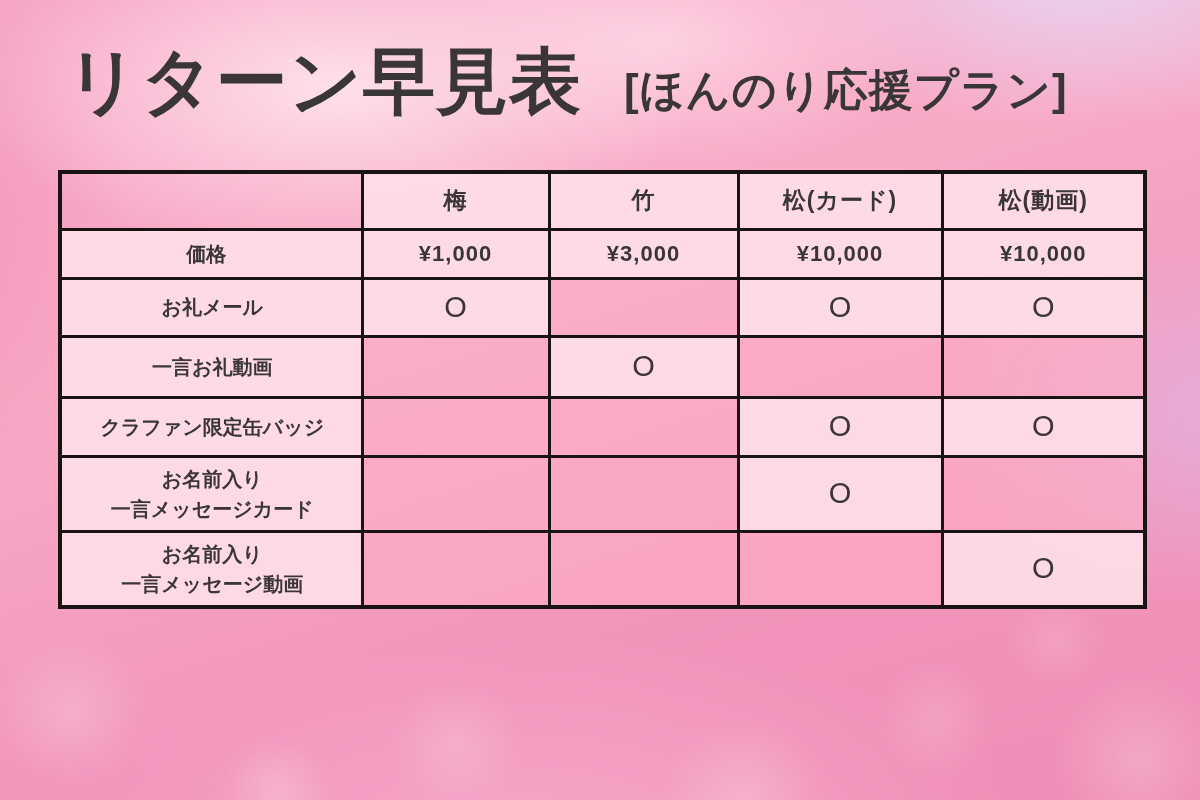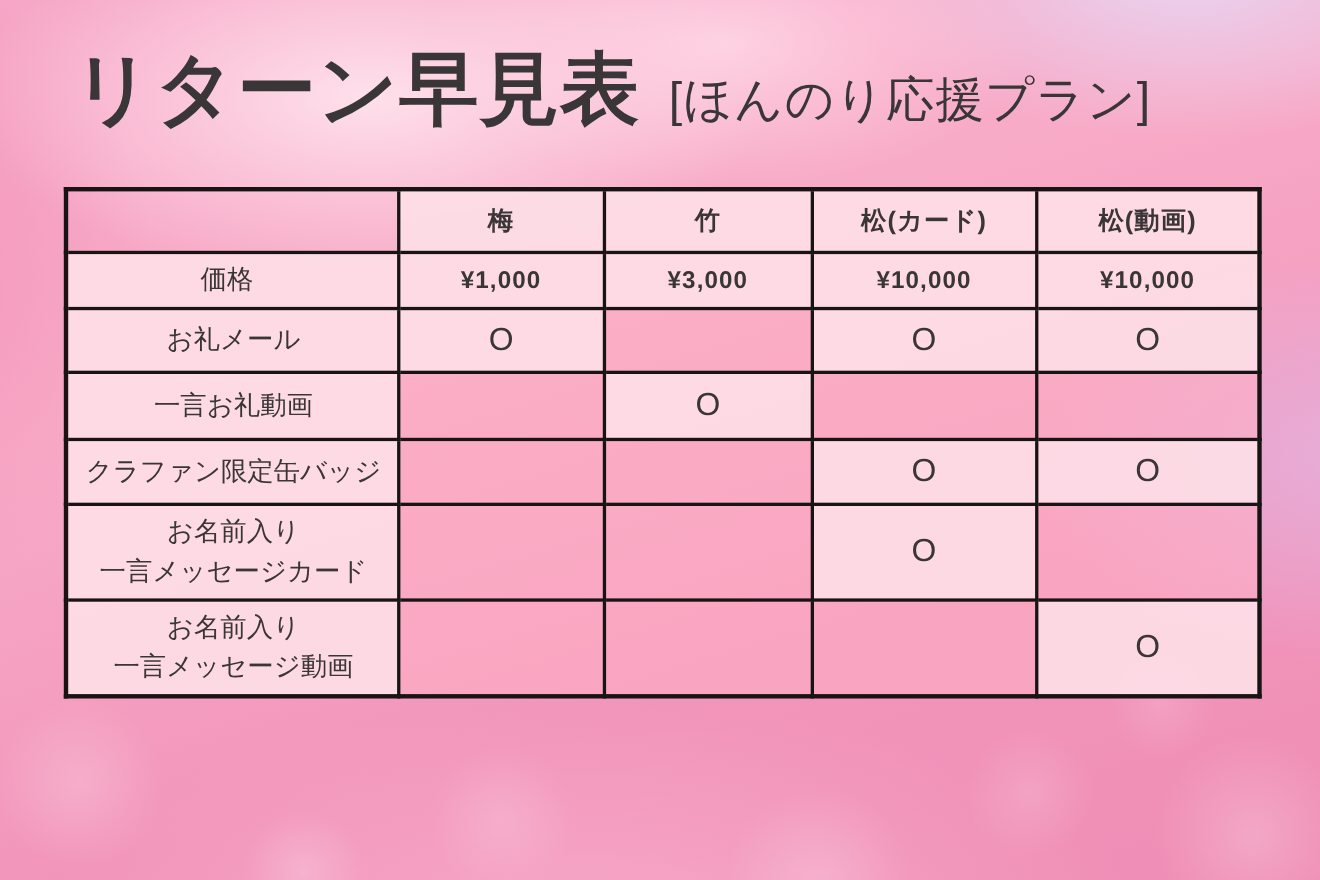--- a/index.html
+++ b/index.html
@@ -30,32 +30,32 @@
       radial-gradient(ellipse 300px 400px at -6% 32%,  rgba(243,139,179,0.55), rgba(243,139,179,0) 70%),
       radial-gradient(ellipse 720px 300px at 45% 106%, rgba(249,178,208,0.70), rgba(249,178,208,0) 70%),
       linear-gradient(163deg, #f6a6c6 0%, #f8abc7 35%, #f295bb 70%, #ef8db5 100%);
   }
   .title-row {
     position: absolute;
     left: 66px;
     top: 36px;
     display: flex;
     align-items: flex-end;
-    gap: 26px;
+    gap: 42px;
     white-space: nowrap;
   }
   .title-main {
     font-size: 72px;
     font-weight: bold;
     letter-spacing: 1px;
     line-height: 1.25;
   }
   .title-plan {
     font-size: 44px;
-    font-weight: normal;
+    font-weight: bold;
     letter-spacing: 1px;
     padding-bottom: 6px;
   }
   table.returns {
     position: absolute;
     left: 58px;
     top: 170px;
     width: 1085px;
     border-collapse: collapse;
     table-layout: fixed;
@@ -79,22 +79,22 @@
   th.head, td.label, td.value, td.mark {
     background: rgba(253, 222, 230, 0.93);
   }
   td.empty {
     background: rgba(255, 178, 198, 0.55);
   }
   th.head  { font-size: 23px; font-weight: bold; letter-spacing: 1px; }
   td.label {
     text-align: left;
     padding: 6px 10px 6px 12px;
-    font-size: 24px;
-    font-weight: normal;
+    font-size: 20px;
+    font-weight: bold;
     line-height: 1.5;
   }
   td.label.center { text-align: center; padding-left: 0; }
   td.label span { display: block; }
   td.value { font-size: 22px; font-weight: 600; letter-spacing: 1px; }
   td.mark  { font-size: 29px; font-weight: 500; }
 </style>
 </head>
 <body>
 

